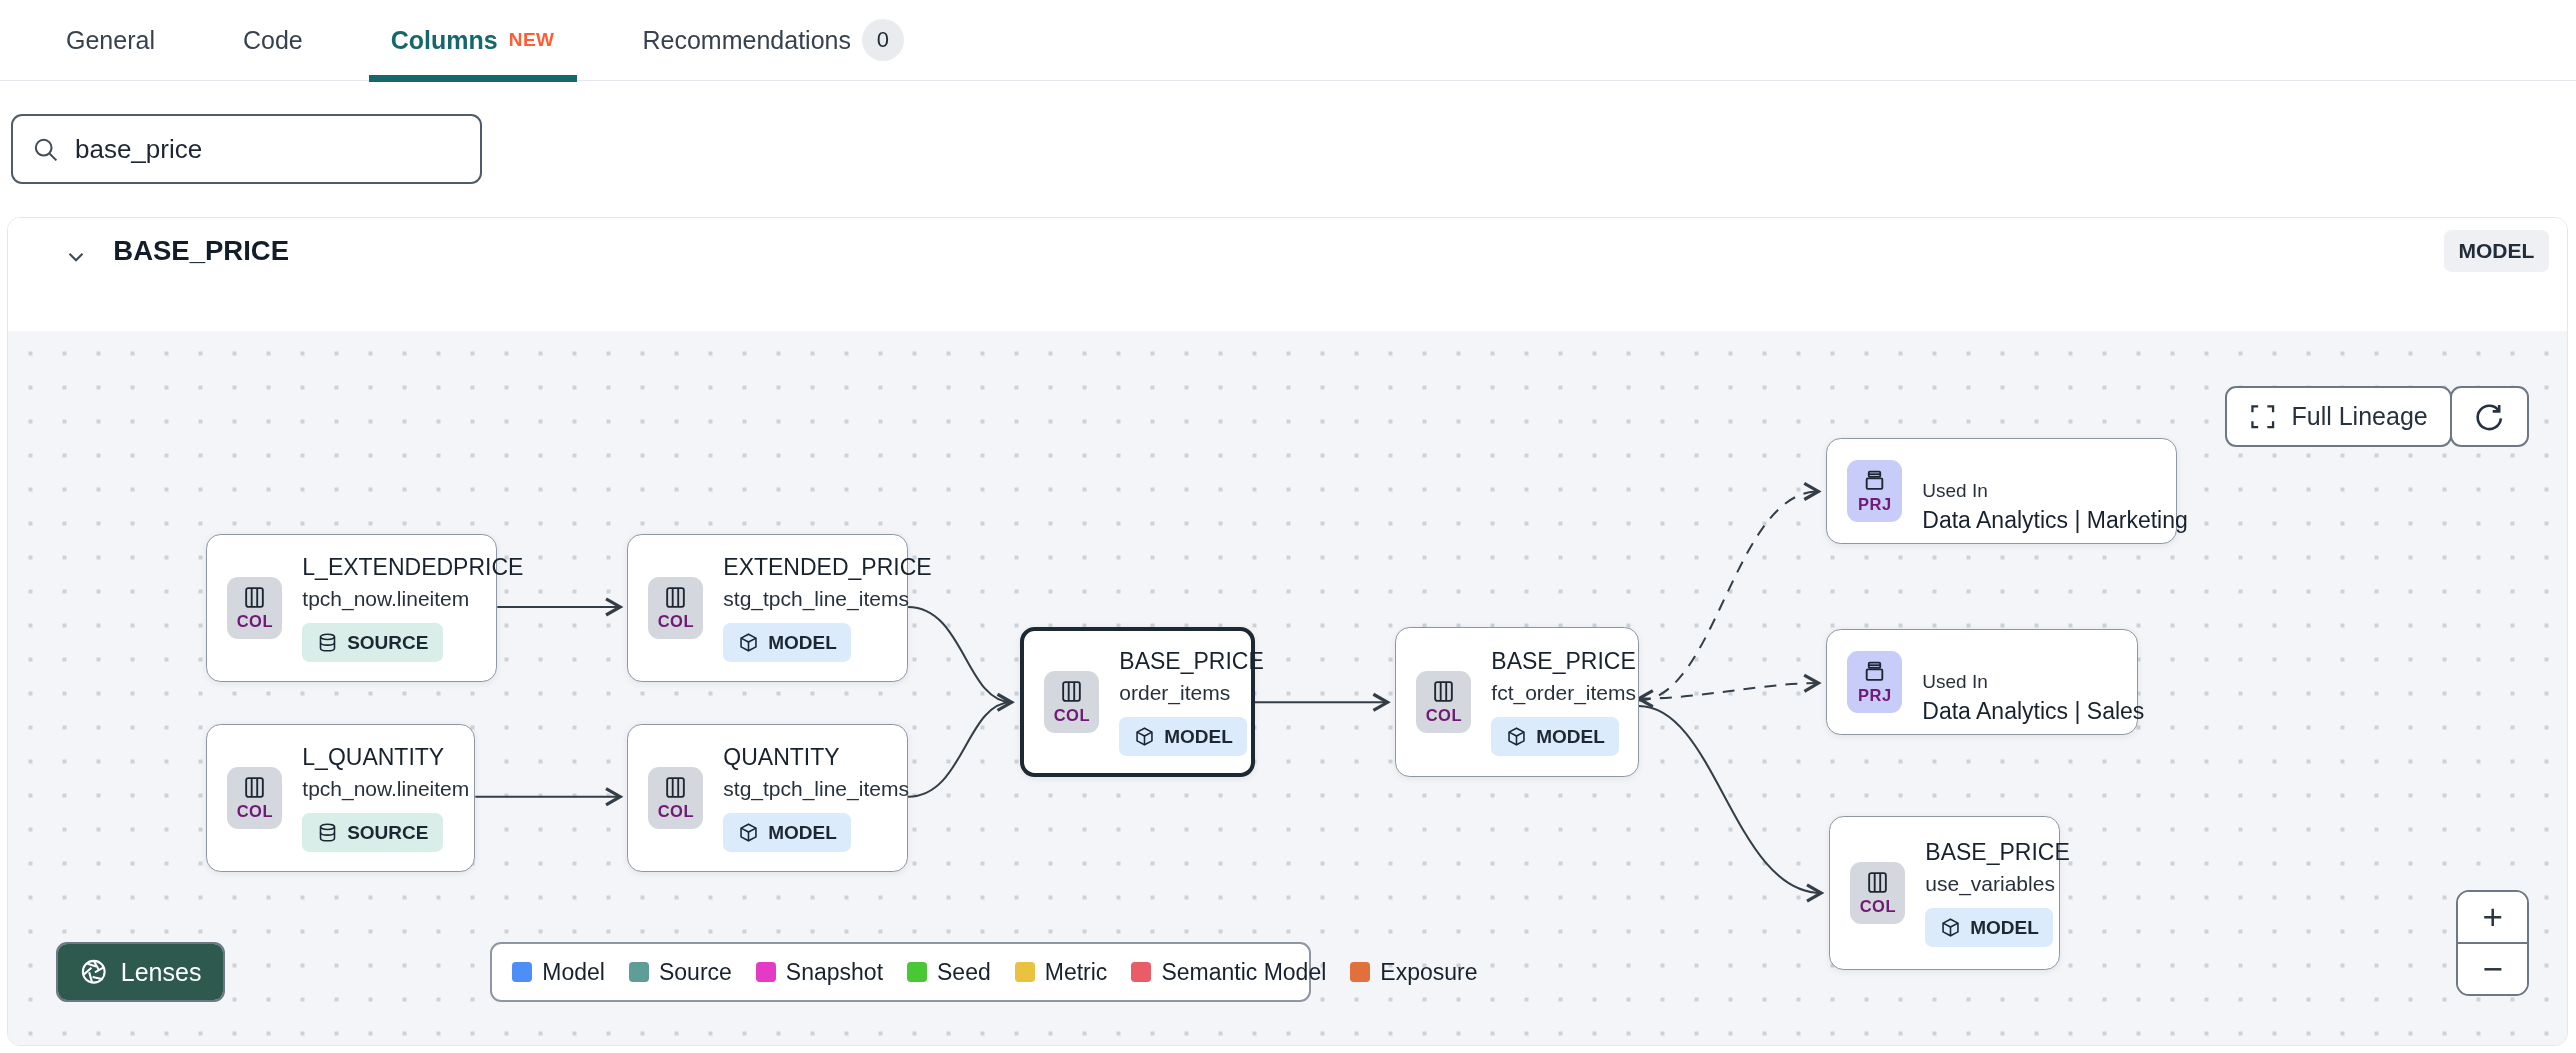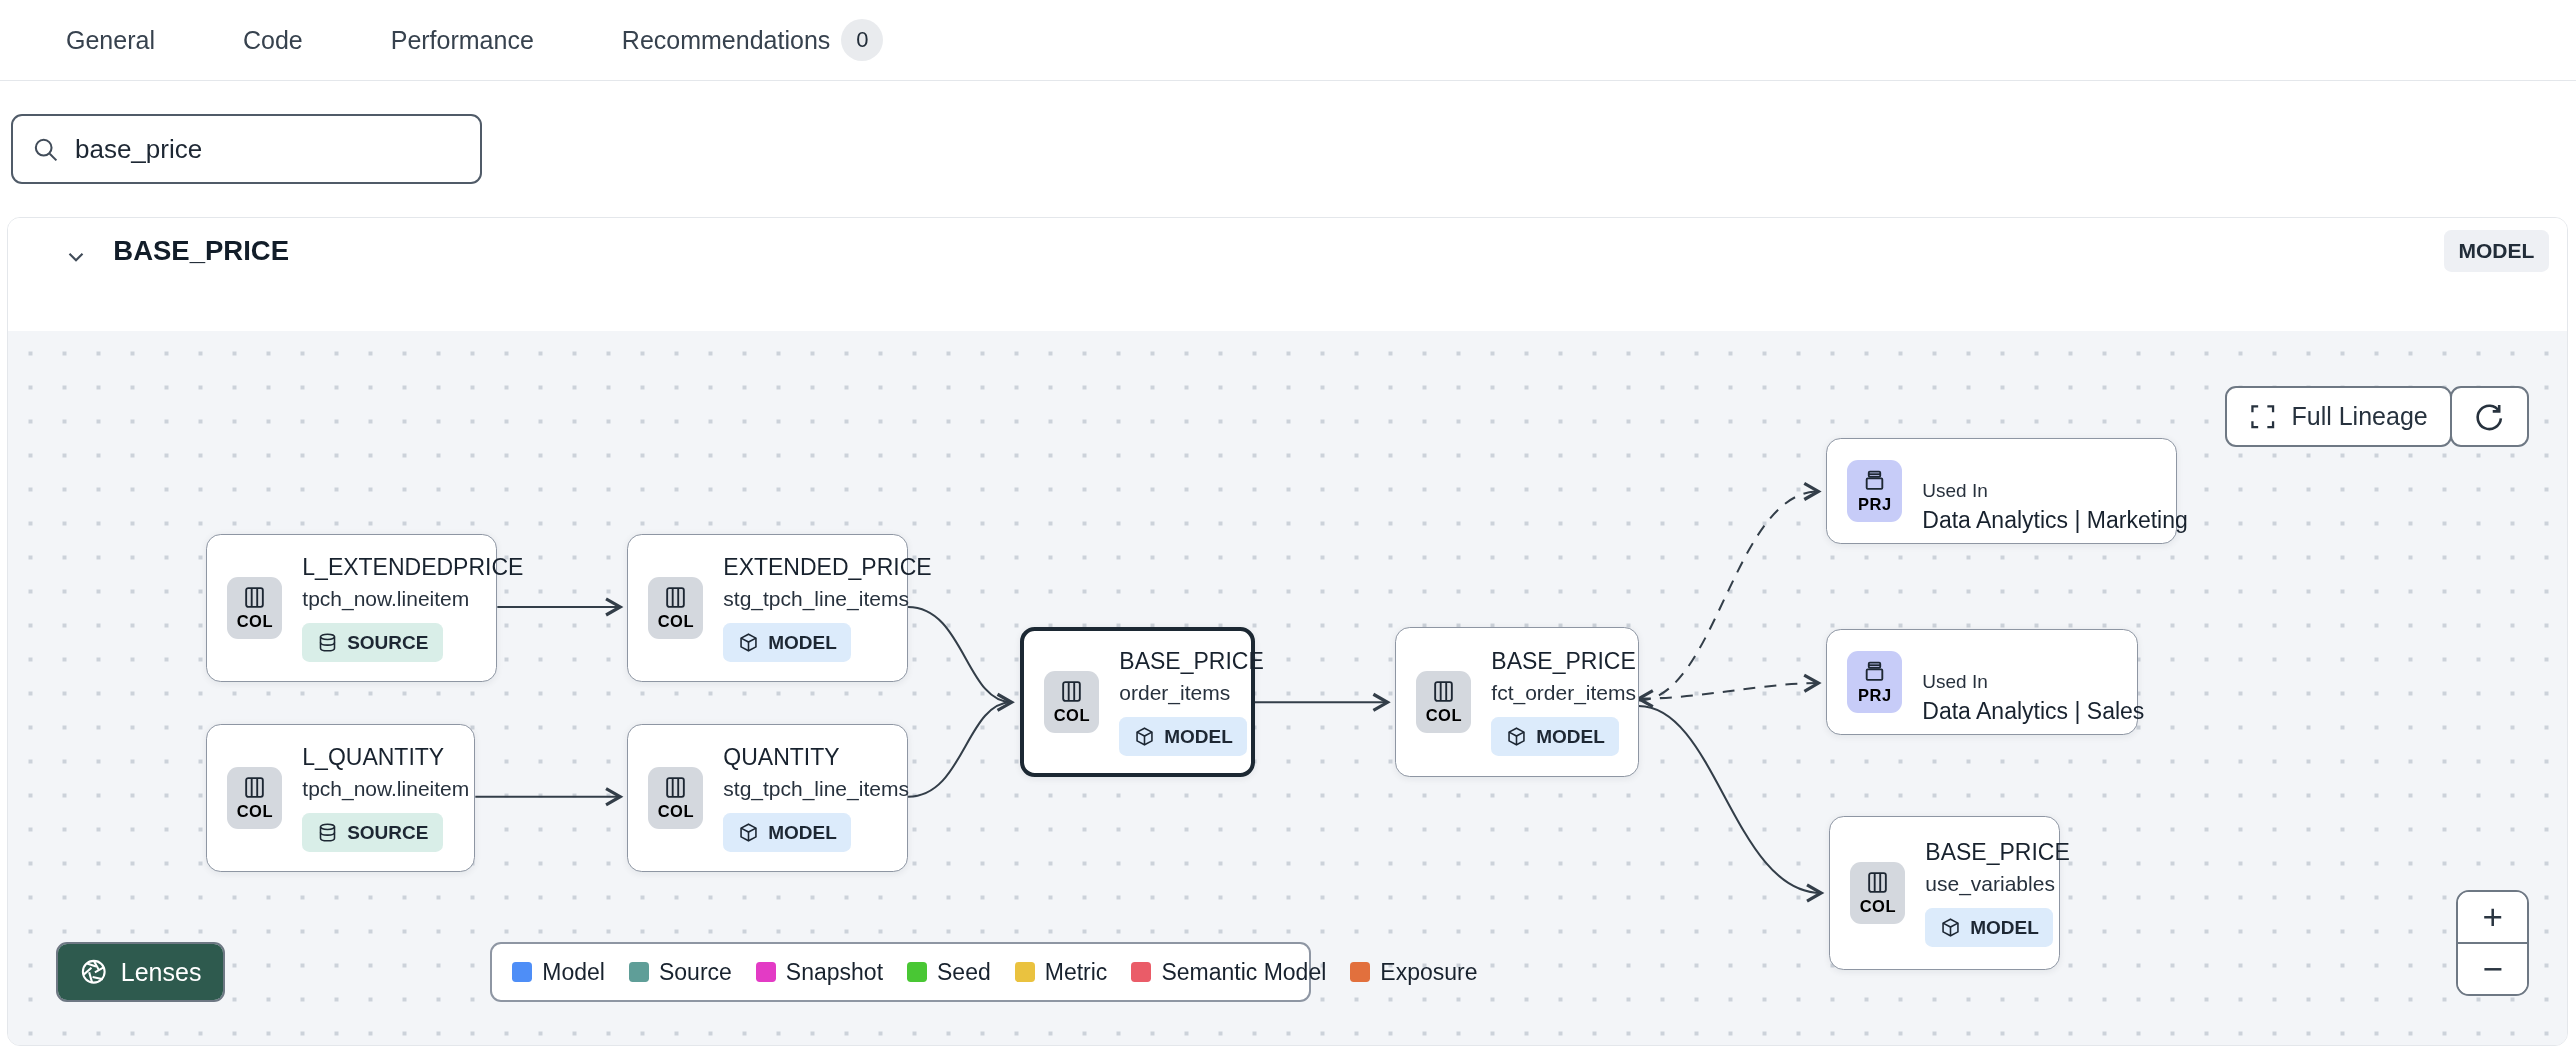--- a/index.html
+++ b/index.html
@@ -58,21 +58,21 @@
   .n5{left:1012px;top:296px;width:235px;height:150px}
   .n6{left:1387px;top:296px;width:244px;height:150px}
   .n7{left:1818px;top:107px;width:351px;height:106px}
   .n8{left:1818px;top:298px;width:312px;height:106px}
   .n9{left:1821px;top:485px;width:231px;height:154px}
 
   .res-badge { flex:0 0 auto; width:55px; height:62px; border-radius:11px;
     display:flex; flex-direction:column; align-items:center; justify-content:center; gap:1.8px; }
   .res-badge.col { background:#d4d8de; }
   .res-badge.prj { background:#c7ccf8; }
-  .res-badge span { font-size:16.5px; font-weight:700; color:#000000; letter-spacing:0.5px; }
+  .res-badge span { font-size:16.5px; font-weight:700; color:#701a75; letter-spacing:0.5px; }
   .node-body { display:flex; flex-direction:column; gap:5.5px; min-width:0; }
   .node-title { font-size:23px; font-weight:500; color:#18222e; white-space:nowrap; }
   .node-sub { font-size:21px; color:#27313d; white-space:nowrap; }
   .type-badge { margin-top:7.3px; align-self:flex-start; display:inline-flex; align-items:center;
     gap:9.2px; border-radius:7.3px; padding:8.3px 14.7px; font-size:19px; font-weight:600; color:#1d2733; }
   .type-badge.source { background:#d9eee8; }
   .type-badge.model { background:#dcebfb; }
   .usedin-label { font-size:19px; color:#27313d;margin-top:32px; }
   .usedin-name { font-size:23px; font-weight:500; color:#18222e; white-space:nowrap; }
 
@@ -109,22 +109,23 @@
 
 <div class="stage">
 
   <div class="tabbar">
     <div class="tab">
       <span>General</span>
     </div>
     <div class="tab">
       <span>Code</span>
     </div>
-    <div class="tab">
-      <span>Performance</span>
+    <div class="tab active">
+      <span>Columns</span>
+      <span class="new-badge">NEW</span>
     </div>
     <div class="tab">
       <span>Recommendations</span>
       <span class="count-pill">0</span>
     </div>
   </div>
 
   <div class="search-box">
     <svg class="ic" width="29" height="29" viewBox="0 0 24 24" fill="none" stroke="#414c59" stroke-width="1.7">
       <circle cx="10.5" cy="10.5" r="6.5"></circle>

